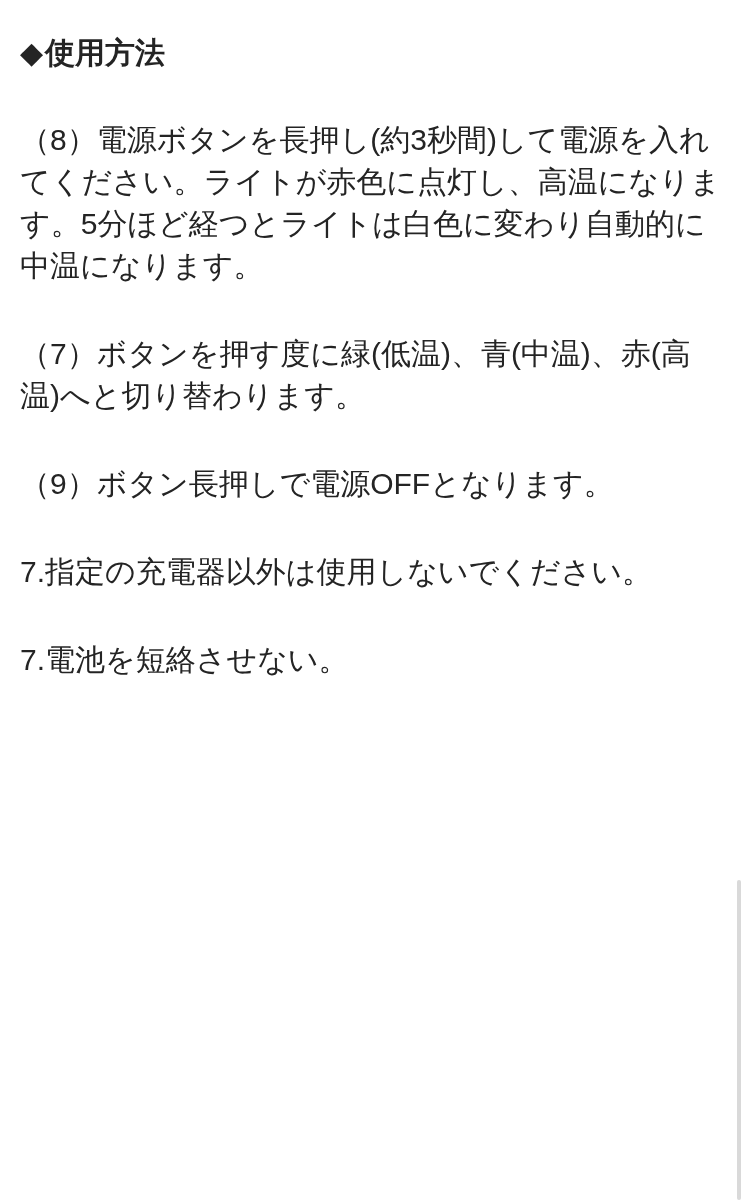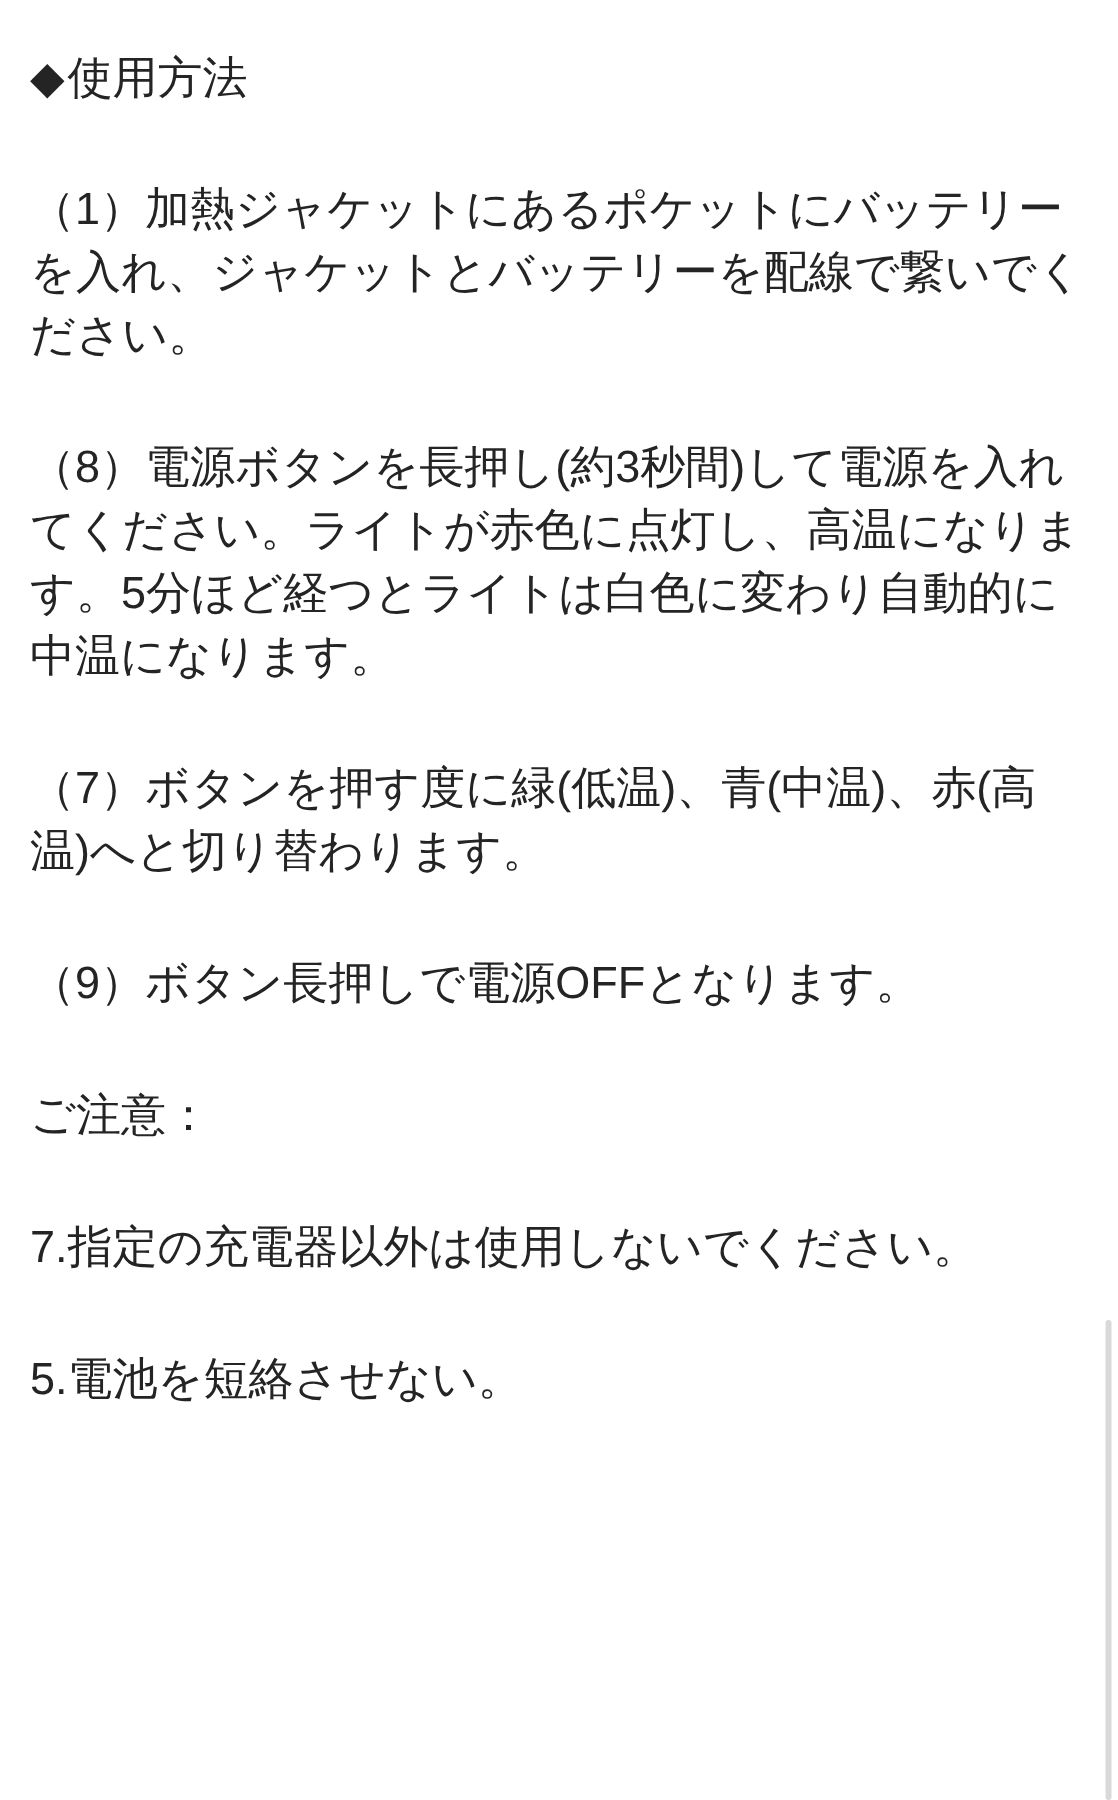--- a/index.html
+++ b/index.html
@@ -19,21 +19,21 @@
     position: absolute;
     top: 0;
     left: 0;
     width: 705px;
     padding: 32px 20px 0 20px;
     font-size: 30px;
     line-height: 42px;
   }
   .title {
     font-size: 30px;
-    font-weight: normal;
+    font-weight: bold;
     margin: 0 0 45px 0;
     line-height: 42px;
   }
   .title .bullet {
     margin-right: 2px;
   }
   p.step, p.caution-item {
     margin: 0 0 46px 0;
   }
   p.caution-heading {
@@ -51,31 +51,29 @@
 </style>
 </head>
 <body>
 
 <main class="doc">
 
   <h1 class="title">
     <span class="bullet">◆</span><span>使用方法</span>
   </h1>
 
-  <p class="step">（1）加熱ジャケットにあるポケットにバッテリーを入れ、ジャケットとバッテリーを配線で繋いでください。</p>
 
   <p class="step">（8）電源ボタンを長押し(約3秒間)して電源を入れてください。ライトが赤色に点灯し、高温になります。5分ほど経つとライトは白色に変わり自動的に中温になります。</p>
 
   <p class="step">（7）ボタンを押す度に緑(低温)、青(中温)、赤(高温)へと切り替わります。</p>
 
   <p class="step">（9）ボタン長押しで電源OFFとなります。</p>
 
-  <p class="caution-heading">ご注意：</p>
 
   <p class="caution-item">7.指定の充電器以外は使用しないでください。</p>
 
-  <p class="caution-item">5.電池を短絡させない。</p>
+  <p class="caution-item">7.電池を短絡させない。</p>
 
 
 
 </main>
 
 <div class="scrollbar-thumb"></div>
 
 </body></html>

